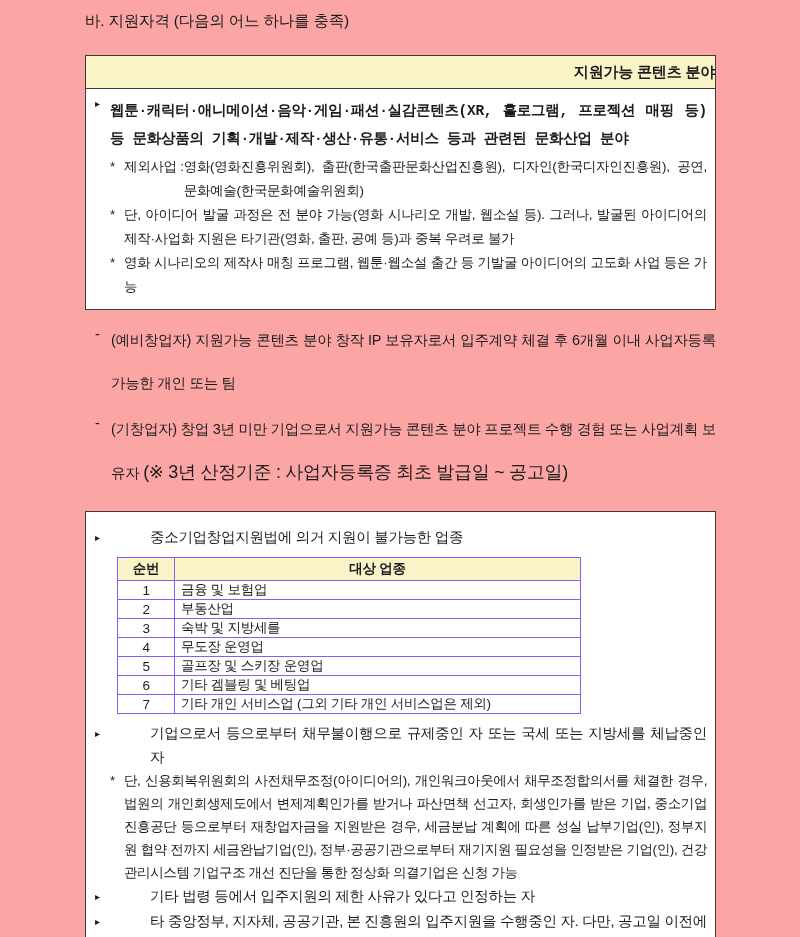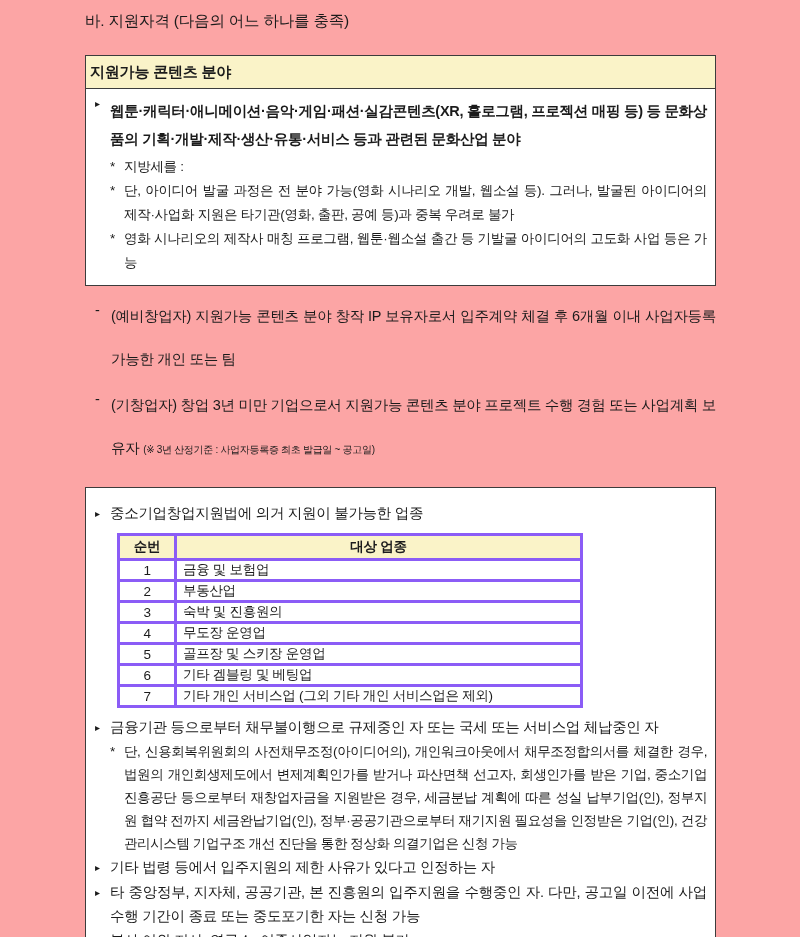--- a/index.html
+++ b/index.html
@@ -18,61 +18,61 @@
     line-height: 22px;
     font-weight: normal;
     letter-spacing: -0.2px;
   }
   
   .box { border: 1.5px solid #3c3c3c; background: #fff; }
   .box1 { margin-top: 23px; }
   .box1-header {
     background: var(--yellow, #faf3c8);
     border-bottom: 1.5px solid #3c3c3c;
-    text-align: left;
+    text-align: right;
     font-weight: bold;
     font-size: 15px;
     padding: 7px 0 6px 4px;
     letter-spacing: -0.2px;
   }
   .box1-body { padding: 8px 8px 10px 9px; }
   .mainline { display: flex; }
   .bmark { width: 15px; flex: none; font-size: 10px; line-height: inherit; padding-top: 1px; color:#1b1b1b; }
   .mainline .btext {
     flex: 1; font-weight: bold; font-size: 14.5px;
-    line-height: 28px; text-align: justify; letter-spacing: -0.3px;
+    line-height: 28px; text-align: justify; letter-spacing: -0.3px; font-family: Liberation Mono, monospace;
   }
   .notes { margin-left: 15px; margin-top: 2px; }
   .note { display: flex; font-size: 13.5px; line-height: 24px; letter-spacing: -0.3px; }
   .star { width: 14px; flex: none; text-align: left; }
   .note .ntext { flex: 1; text-align: justify; }
   .note .split { display: flex; flex: 1; }
   .note .nlabel { white-space: nowrap; }
   .note .nbody { flex: 1; text-align: justify; }
   
   .dashlist { margin-top: 9px; padding-left: 10px; }
   .ditem { display: flex; margin-top: 3px; }
   .dmark { width: 16px; flex: none; font-size: 14.5px; line-height: 30px; }
   .dtext { flex: 1; font-size: 14.5px; line-height: 43px; text-align: justify; letter-spacing: -0.3px; }
-  .small-note { font-size: 10px; letter-spacing: -0.3px; }
+  .small-note { font-size: 18px; letter-spacing: -0.3px; }
   .h2 { margin-top: 13px; }
   
   .box2 { margin-top: 16px; padding: 13px 8px 12px 9px; }
   .bullet { display: flex; font-size: 14.5px; line-height: 24px; letter-spacing: -0.3px; }
-  .bullet .btext { flex: 1; text-align: justify; }
+  .bullet .btext { flex: 1; text-align: justify; margin-left: 40px; }
   .subnote { margin-left: 15px; display: flex; font-size: 13.5px; line-height: 23px; letter-spacing: -0.4px; }
   .subnote .ntext { flex: 1; text-align: justify; }
   
   table.exc {
     border-collapse: collapse;
     margin: 7px 0 7px 22px;
     font-size: 13.5px;
     letter-spacing: -0.3px;
   }
-  table.exc th, table.exc td { border: 3px solid #8b5cf6; }
+  table.exc th, table.exc td { border: 1px solid #8b5cf6; }
   table.exc th {
     background: var(--yellow, #faf3c8);
     font-weight: bold; text-align: center;
     padding: 2px 6px; height: 21px;
   }
   table.exc td { height: 18px; padding: 0 6px; }
   td.num { width: 57px; text-align: center; }
   td.name { width: 406px; text-align: left; padding-left: 9px; margin-left: 36px; }
 </style>
 </head>
@@ -86,21 +86,22 @@
     <div class="box1-header">지원가능 콘텐츠 분야</div>
     <div class="box1-body">
       <div class="mainline">
         <span class="bmark">▸</span>
         <p class="btext">웹툰·캐릭터·애니메이션·음악·게임·패션·실감콘텐츠(XR, 홀로그램, 프로젝션 매핑 등) 등 문화상품의 기획·개발·제작·생산·유통·서비스 등과 관련된 문화산업 분야</p>
       </div>
       <div class="notes">
         <div class="note">
           <span class="star">*</span>
           <span class="split">
-            <span class="nlabel">지방세를 : </span>
+            <span class="nlabel">제외사업 : </span>
+            <span class="nbody">영화(영화진흥위원회), 출판(한국출판문화산업진흥원), 디자인(한국디자인진흥원), 공연, 문화예술(한국문화예술위원회)</span>
           </span>
         </div>
         <div class="note">
           <span class="star">*</span>
           <span class="ntext">단, 아이디어 발굴 과정은 전 분야 가능(영화 시나리오 개발, 웹소설 등). 그러나, 발굴된 아이디어의 제작·사업화 지원은 타기관(영화, 출판, 공예 등)과 중복 우려로 불가</span>
         </div>
         <div class="note">
           <span class="star">*</span>
           <span class="ntext">영화 시나리오의 제작사 매칭 프로그램, 웹툰·웹소설 출간 등 기발굴 아이디어의 고도화 사업 등은 가능</span>
         </div>
@@ -138,21 +139,21 @@
         <tr>
           <td class="num">1</td>
           <td class="name">금융 및 보험업</td>
         </tr>
         <tr>
           <td class="num">2</td>
           <td class="name">부동산업</td>
         </tr>
         <tr>
           <td class="num">3</td>
-          <td class="name">숙박 및 진흥원의</td>
+          <td class="name">숙박 및 지방세를</td>
         </tr>
         <tr>
           <td class="num">4</td>
           <td class="name">무도장 운영업</td>
         </tr>
         <tr>
           <td class="num">5</td>
           <td class="name">골프장 및 스키장 운영업</td>
         </tr>
         <tr>
@@ -161,21 +162,21 @@
         </tr>
         <tr>
           <td class="num">7</td>
           <td class="name">기타 개인 서비스업 (그외 기타 개인 서비스업은 제외)</td>
         </tr>
       </tbody>
     </table>
 
     <div class="bullet">
       <span class="bmark">▸</span>
-      <p class="btext">금융기관 등으로부터 채무불이행으로 규제중인 자 또는 국세 또는 서비스업 체납중인 자</p>
+      <p class="btext">기업으로서 등으로부터 채무불이행으로 규제중인 자 또는 국세 또는 지방세를 체납중인 자</p>
     </div>
     <div class="subnote">
       <span class="star">*</span>
       <span class="ntext">단, 신용회복위원회의 사전채무조정(아이디어의), 개인워크아웃에서 채무조정합의서를 체결한 경우, 법원의 개인회생제도에서 변제계획인가를 받거나 파산면책 선고자, 회생인가를 받은 기업, 중소기업진흥공단 등으로부터 재창업자금을 지원받은 경우, 세금분납 계획에 따른 성실 납부기업(인), 정부지원 협약 전까지 세금완납기업(인), 정부·공공기관으로부터 재기지원 필요성을 인정받은 기업(인), 건강관리시스템 기업구조 개선 진단을 통한 정상화 의결기업은 신청 가능</span>
     </div>
 
     <div class="bullet">
       <span class="bmark">▸</span>
       <p class="btext">기타 법령 등에서 입주지원의 제한 사유가 있다고 인정하는 자</p>
     </div>

